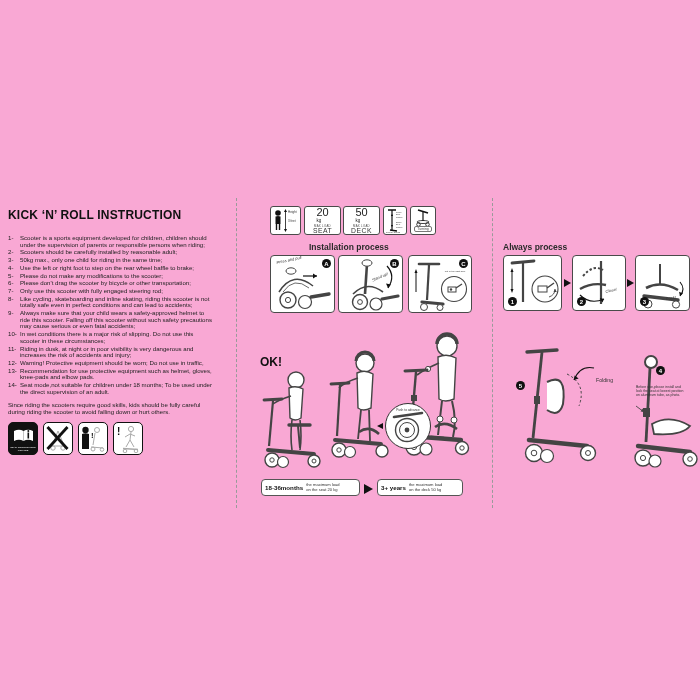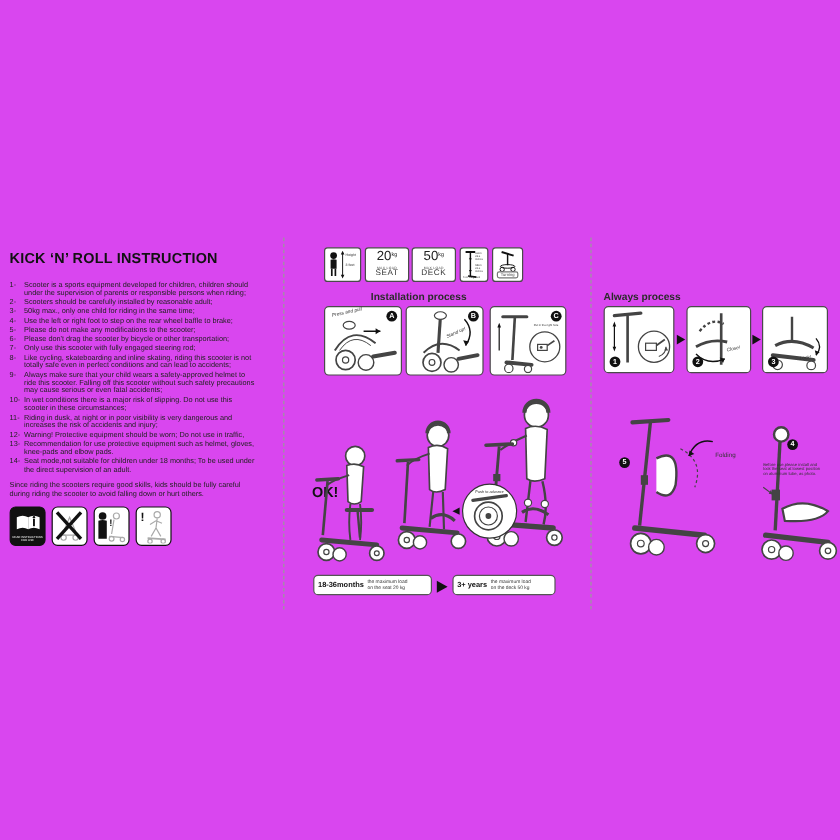--- a/index.html
+++ b/index.html
@@ -1,16 +1,16 @@
 <!DOCTYPE html>
 <html><head>
 <meta charset="utf-8">
 <style>
   html,body{margin:0;padding:0;background:#fff;}
-  .canvas{position:relative;width:700px;height:700px;background:#d946ef;overflow:hidden;
+  .canvas{position:relative;width:700px;height:700px;background:#f9a8d4;overflow:hidden;
           font-family:"Liberation Sans",sans-serif;color:#1a1a1a;}
   
   .fold-line{position:absolute;top:198px;height:310px;width:0;border-left:1px dashed #9a9a9a;}
   
   .left-col{position:absolute;left:8px;top:208px;width:206px;}
   .title{font-size:12px;font-weight:bold;margin:0 0 13px 0;letter-spacing:.2px;color:#111;}
   .inst-item{display:flex;font-size:6.1px;line-height:1.1;margin-bottom:1px;color:#222;}
   .inst-item .num{flex:0 0 12px;}
   .inst-item .txt{flex:1;}
   .footnote{margin:6px 0 0 0;font-size:6.1px;line-height:1.15;width:198px;color:#222;}
@@ -19,39 +19,39 @@
             background:#fff;box-sizing:border-box;overflow:hidden;}
   .warn-box.black{background:#111;border-color:#111;}
   .warn-caption{position:absolute;left:0;right:0;bottom:2px;text-align:center;color:#fff;
                 font-size:2.4px;line-height:1.2;}
   .warn-mark{position:absolute;font-weight:bold;color:#111;}
   
   .spec-box{position:absolute;top:206px;height:29px;border:1px solid #4a4a4a;border-radius:3px;
             background:#fff;box-sizing:border-box;overflow:hidden;}
   .tiny{position:absolute;color:#333;}
   .load-col{width:100%;height:100%;display:flex;flex-direction:column;align-items:center;justify-content:center;}
-  .load-top{display:flex;align-items:flex-start;line-height:1;}
+  .load-top{display:flex;align-items:flex-start;line-height:1;flex-direction:column;}
   .load-val{font-size:11px;color:#222;}
   .load-unit{font-size:4.5px;margin-top:1px;color:#222;}
   .load-max{font-size:2.8px;letter-spacing:.3px;color:#444;margin-top:.5px;}
   .load-part{font-size:6.8px;letter-spacing:.5px;color:#333;line-height:1;}
   .turn-pill{position:absolute;left:3px;right:3px;bottom:2px;text-align:center;font-size:3.4px;
              border:.5px solid #777;border-radius:2px;color:#444;}
   
   .proc-heading{position:absolute;font-size:8.5px;font-weight:bold;color:#2b2b2b;}
   .panel{position:absolute;border:1.2px solid #4a4a4a;border-radius:4px;background:#fff;box-sizing:border-box;}
   .badge{position:absolute;width:9px;height:9px;border-radius:50%;background:#111;color:#fff;
          font-size:6px;font-weight:bold;display:flex;align-items:center;justify-content:center;line-height:1;}
   .hand-note{position:absolute;font-size:4px;color:#333;font-style:italic;white-space:nowrap;transform-origin:left top;}
   .tri-right{width:0;height:0;border-top:4px solid transparent;border-bottom:4px solid transparent;
              border-left:7px solid #111;position:absolute;}
   .tri-left{width:0;height:0;border-top:3px solid transparent;border-bottom:3px solid transparent;
             border-right:6px solid #111;position:absolute;}
   
-  .ok-label{position:absolute;left:260px;top:355px;font-size:12px;font-weight:bold;color:#111;margin-top:48px;}
+  .ok-label{position:absolute;left:260px;top:355px;font-size:12px;font-weight:bold;color:#111;}
   .illu{position:absolute;}
   .wheel-inset{position:absolute;left:385px;top:403px;width:46px;height:46px;border:1.2px solid #333;
                border-radius:50%;background:#fff;box-sizing:border-box;}
   .wheel-note{position:absolute;left:2px;right:2px;top:4px;text-align:center;font-size:3.2px;color:#333;}
   .age-box{position:absolute;top:479px;height:17px;border:1px solid #555;border-radius:4px;background:#fff;
            display:flex;align-items:center;gap:3px;padding:0 3px;box-sizing:border-box;}
   .age-bold{font-size:6.2px;font-weight:bold;white-space:nowrap;color:#111;}
   .age-small{font-size:4.1px;line-height:1.15;color:#333;white-space:nowrap;}
   .note4{position:absolute;left:636px;top:385px;width:52px;font-size:3.5px;line-height:1.2;color:#333;}
   .fold-label{position:absolute;left:596px;top:377px;font-size:5.2px;color:#333;}

